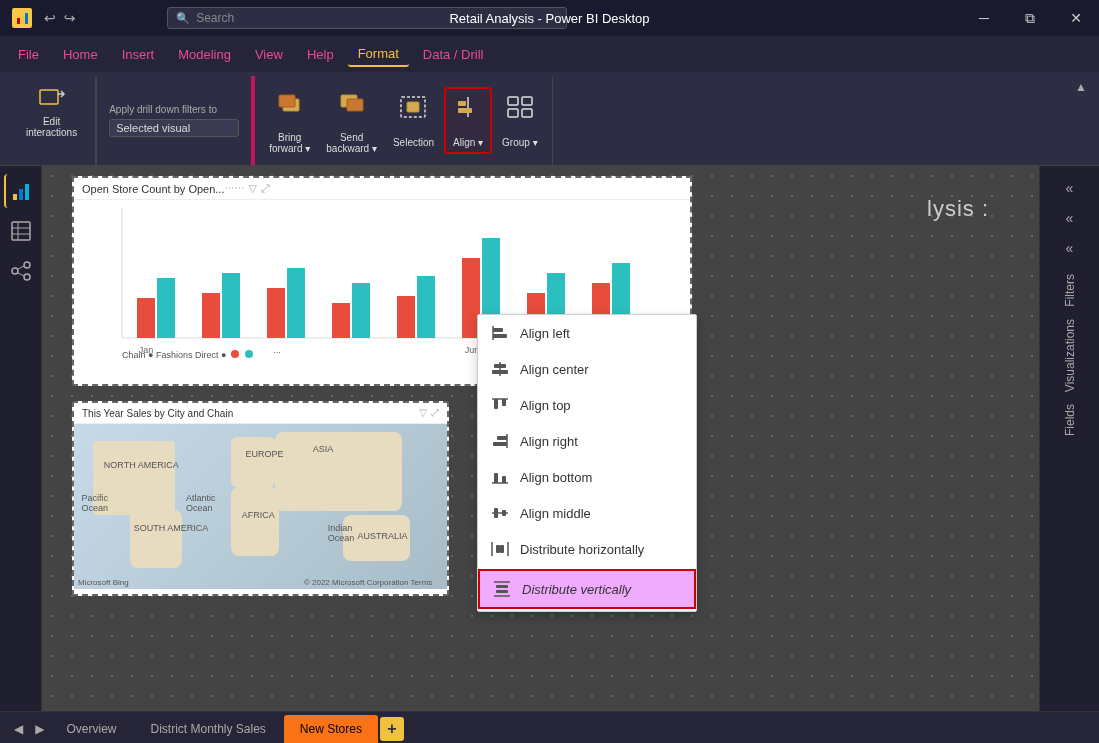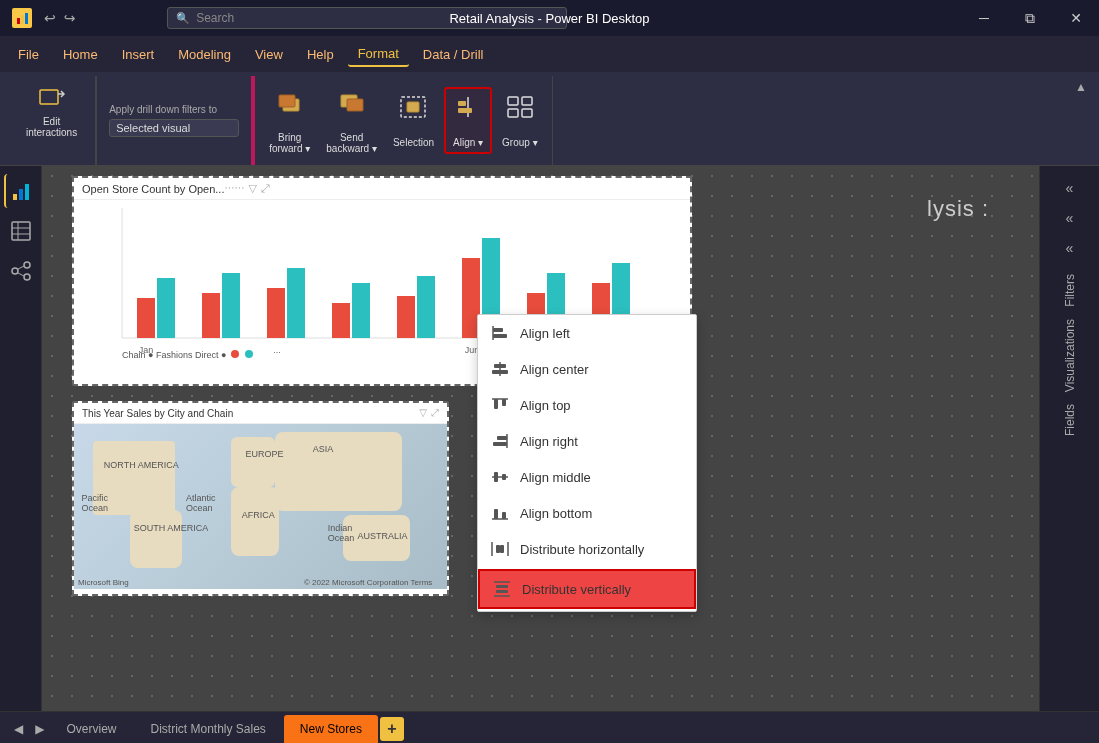--- a/index.html
+++ b/index.html
@@ -29,21 +29,21 @@
     
     .menu-bar {
       background: #252537;
       height: 36px;
       display: flex;
       align-items: center;
       padding: 0 8px;
       gap: 4px;
     }
     .menu-item {
-      color: #fdba74; padding: 4px 10px; border-radius: 3px; cursor: pointer; font-size: 13px;
+      color: #ec4899; padding: 4px 10px; border-radius: 3px; cursor: pointer; font-size: 13px;
     }
     .menu-item.active { color: #f0c040; border-bottom: 2px solid #f0c040; }
 
     
     .ribbon {
       background: #2d2d44;
       border-bottom: 1px solid #444;
       display: flex;
       align-items: stretch;
       padding: 4px 8px 0 8px;
@@ -142,21 +142,22 @@
       top: 148px; left: 435px;
       background: #fff; border: 1px solid #ccc; box-shadow: 0 4px 12px rgba(0,0,0,0.2);
       z-index: 100; width: 220px; border-radius: 2px;
     }
     .dropdown-item {
       display: flex; align-items: center; gap: 10px; padding: 8px 12px;
       cursor: pointer; font-size: 13px; color: #333;
     }
     .dropdown-item.highlighted {
       border: 2px solid #c00;
-      background: #ef4444;
+      background: #f0abfc;
+      font-style: italic;
     }
     .dropdown-item-icon {
       width: 20px; height: 20px; display: flex; align-items: center; justify-content: center; flex-shrink: 0;
     }
 
     
     .visual-card {
       position: absolute; background: #fff; border: 1px solid #ddd;
       border-radius: 2px; overflow: hidden;
     }
@@ -469,36 +470,36 @@
               <line x1="16" y1="1" x2="16" y2="15" stroke="#555" stroke-width="1.5"></line>
               <rect x="6" y="3" width="10" height="4" rx="1" fill="#555"></rect>
               <rect x="2" y="9" width="14" height="4" rx="1" fill="#555"></rect>
             </svg>
         </div>
         <span>Align right</span>
       </div>
       <div class="dropdown-item">
         <div class="dropdown-item-icon">
           <svg width="18" height="16" viewBox="0 0 18 16">
+              <line x1="1" y1="14" x2="17" y2="14" stroke="#555" stroke-width="1.5"></line>
+              <rect x="3" y="4" width="4" height="10" rx="1" fill="#555"></rect>
+              <rect x="11" y="7" width="4" height="7" rx="1" fill="#555"></rect>
+            </svg>
+        </div>
+        <span>Align bottom</span>
+      </div>
+      <div class="dropdown-item">
+        <div class="dropdown-item-icon">
+          <svg width="18" height="16" viewBox="0 0 18 16">
               <line x1="1" y1="8" x2="17" y2="8" stroke="#555" stroke-width="1.5"></line>
               <rect x="3" y="3" width="4" height="10" rx="1" fill="#555"></rect>
               <rect x="11" y="5" width="4" height="6" rx="1" fill="#555"></rect>
             </svg>
         </div>
         <span>Align middle</span>
-      </div>
-      <div class="dropdown-item">
-        <div class="dropdown-item-icon">
-          <svg width="18" height="16" viewBox="0 0 18 16">
-              <line x1="1" y1="14" x2="17" y2="14" stroke="#555" stroke-width="1.5"></line>
-              <rect x="3" y="4" width="4" height="10" rx="1" fill="#555"></rect>
-              <rect x="11" y="7" width="4" height="7" rx="1" fill="#555"></rect>
-            </svg>
-        </div>
-        <span>Align bottom</span>
       </div>
       <div class="dropdown-item">
         <div class="dropdown-item-icon">
           <svg width="18" height="16" viewBox="0 0 18 16">
               <line x1="1" y1="1" x2="1" y2="15" stroke="#555" stroke-width="1.5"></line>
               <line x1="17" y1="1" x2="17" y2="15" stroke="#555" stroke-width="1.5"></line>
               <rect x="5" y="4" width="4" height="8" rx="1" fill="#555"></rect>
               <rect x="9" y="4" width="4" height="8" rx="1" fill="#555"></rect>
             </svg>
         </div>

